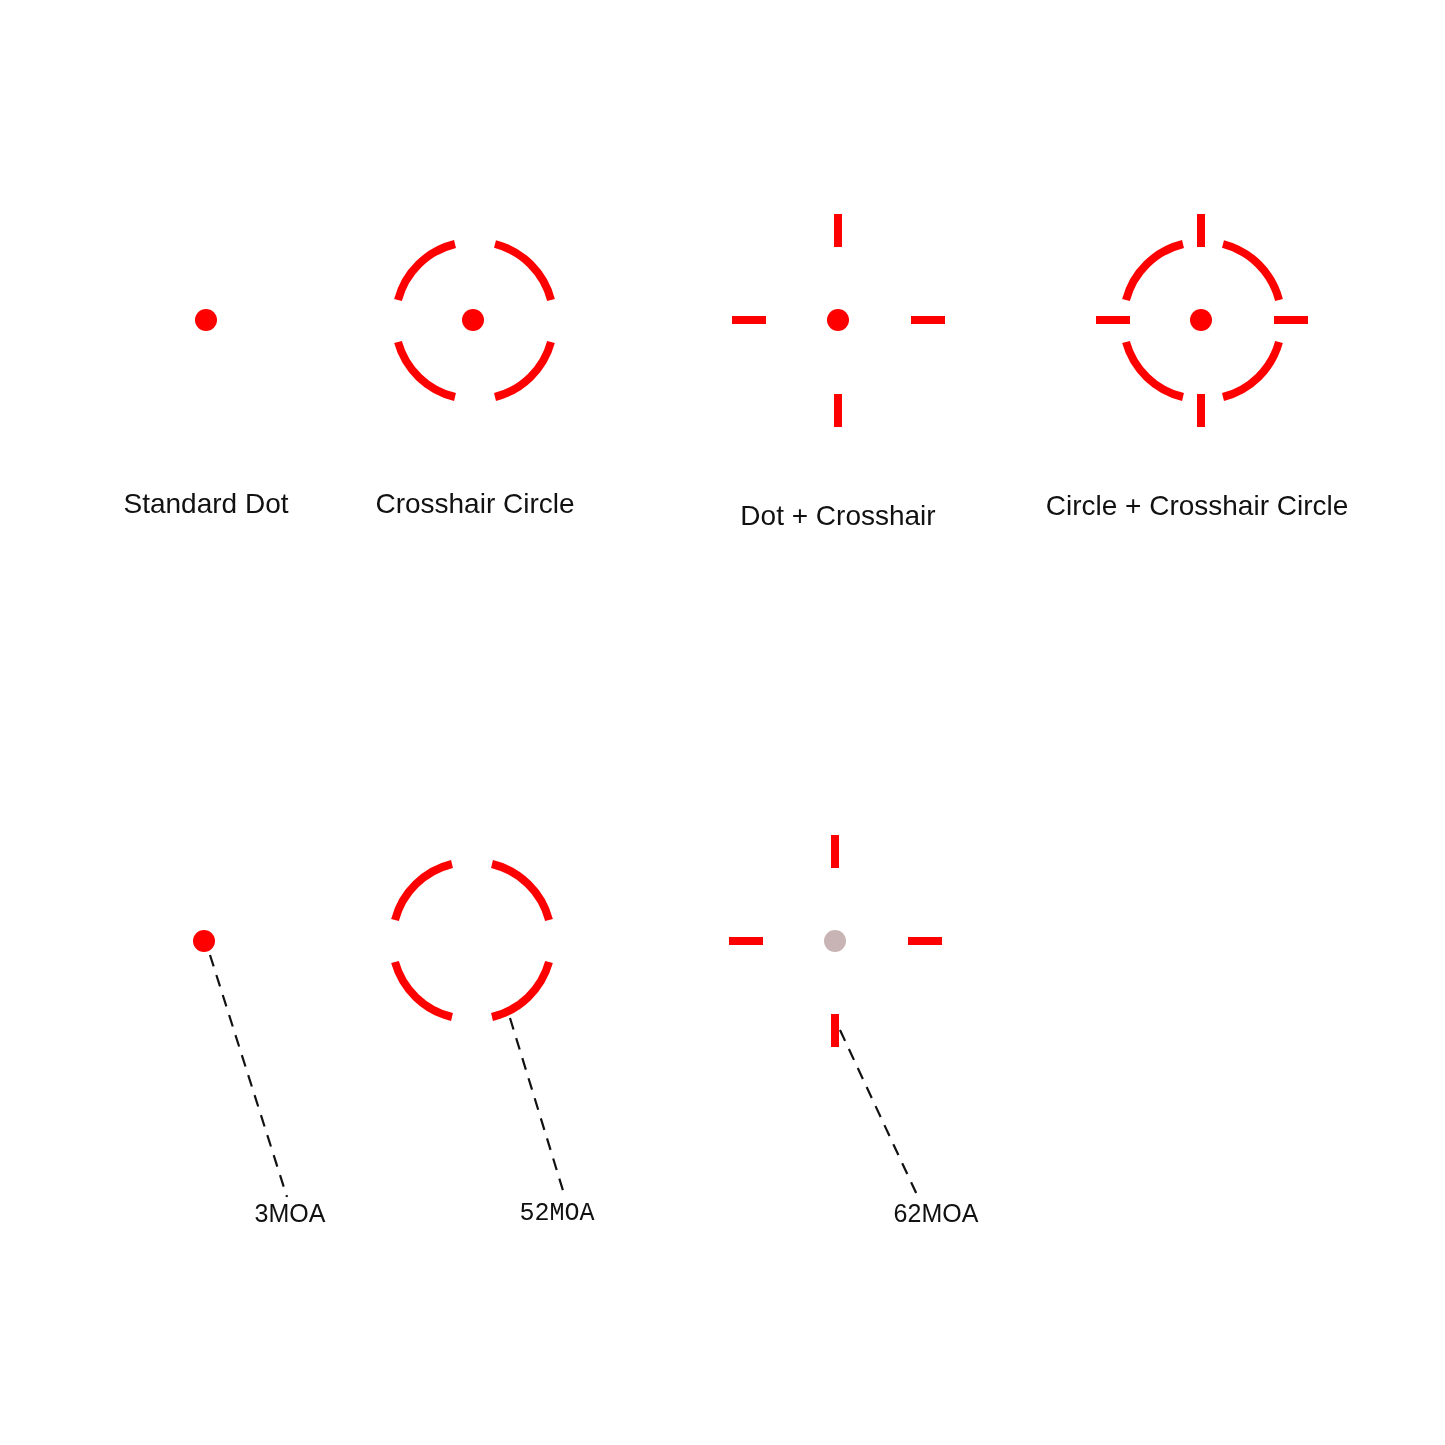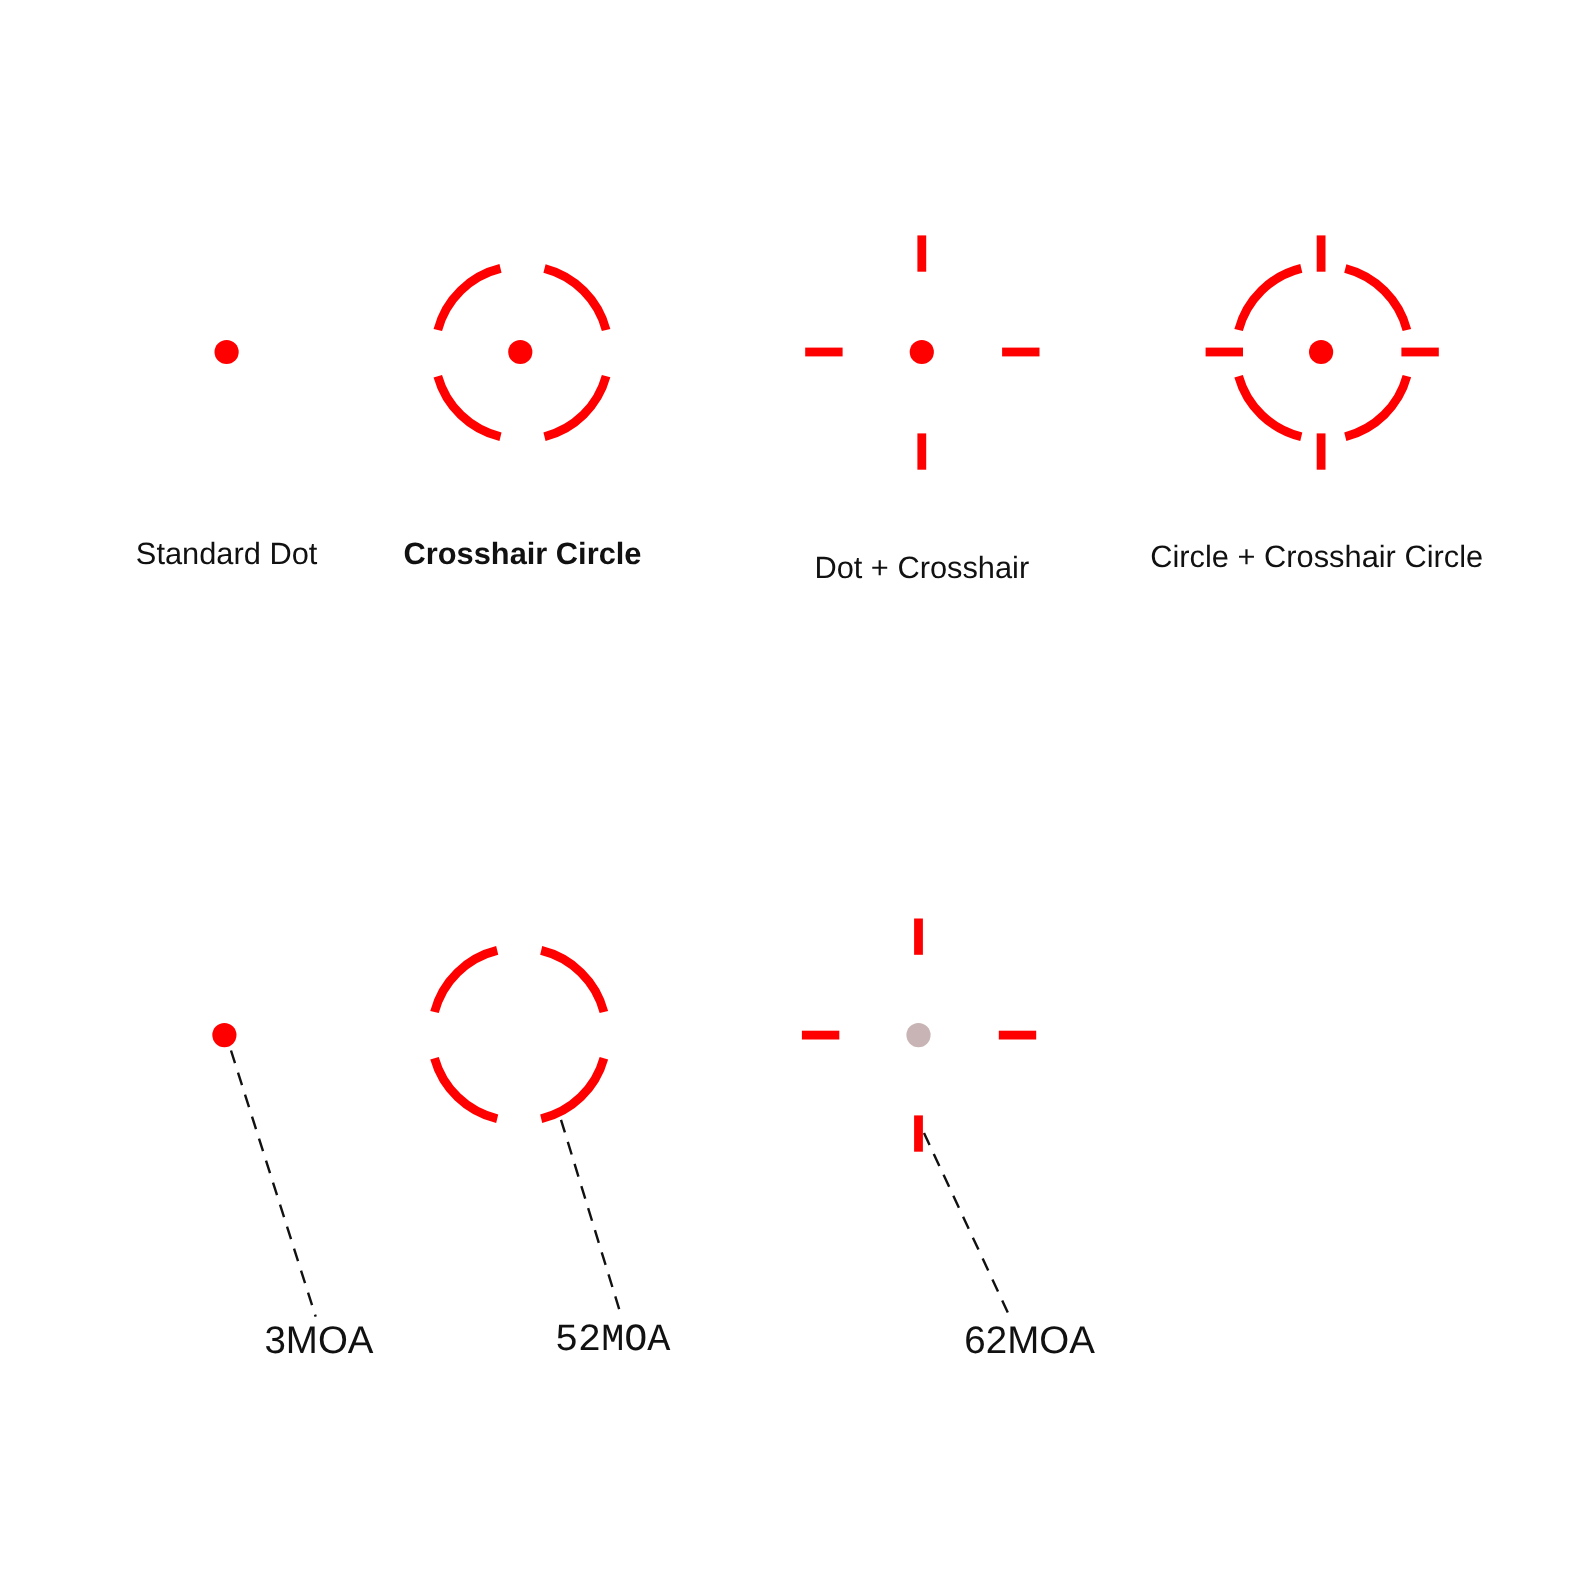--- a/index.html
+++ b/index.html
@@ -1,19 +1,19 @@
 <!DOCTYPE html>
 <html><head>
 <meta charset="utf-8">
 <style>
   html, body { margin:0; padding:0; background:#ffffff; }
   body { width:1445px; height:1445px; position:relative; overflow:hidden; font-family:"Liberation Sans", sans-serif; }
   svg.canvas { position:absolute; left:0; top:0; }
   .label { position:absolute; font-size:28px; color:#111; white-space:nowrap; transform:translateX(-50%); line-height:1; }
-  .moa { position:absolute; font-size:35px; color:#111; white-space:nowrap; transform:translateX(-50%); line-height:1; }
+  .moa { position:absolute; font-size:25px; color:#111; white-space:nowrap; transform:translateX(-50%); line-height:1; }
 </style>
 </head>
 <body>
 
 <svg class="canvas" width="1445" height="1445" viewBox="0 0 1445 1445">
 
   <g>
     <circle cx="206" cy="320" r="11" fill="#ff0000"></circle>
   </g>
 
@@ -71,19 +71,19 @@
   </g>
 
   <g stroke="#111" stroke-width="2.2" stroke-dasharray="12 9" fill="none">
     <line x1="210" y1="955" x2="287" y2="1197"></line>
     <line x1="510" y1="1018" x2="565" y2="1197"></line>
     <line x1="840" y1="1030" x2="918" y2="1197"></line>
   </g>
 </svg>
 
 <div class="label" style="left:206px; top:490px;">Standard Dot</div>
-<div class="label" style="left:475px; top:490px;font-weight:bold;">Crosshair Circle</div>
+<div class="label" style="left:475px; top:490px;">Crosshair Circle</div>
 <div class="label" style="left:838px; top:490px;margin-top:12px;">Dot + Crosshair</div>
 <div class="label" style="left:1197px; top:492px;">Circle + Crosshair Circle</div>
 
 <div class="moa" style="left:290px; top:1201px;">3MOA</div>
 <div class="moa" style="left:557px; top:1201px;font-family:Liberation Mono, monospace;">52MOA</div>
 <div class="moa" style="left:920px; top:1201px;margin-left:16px;">62MOA</div>
 
 </body></html>

